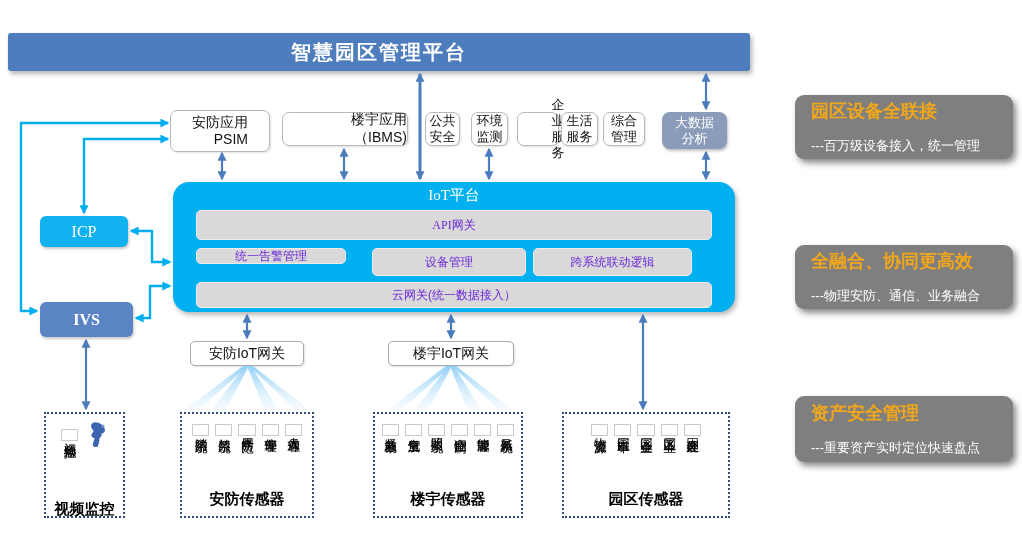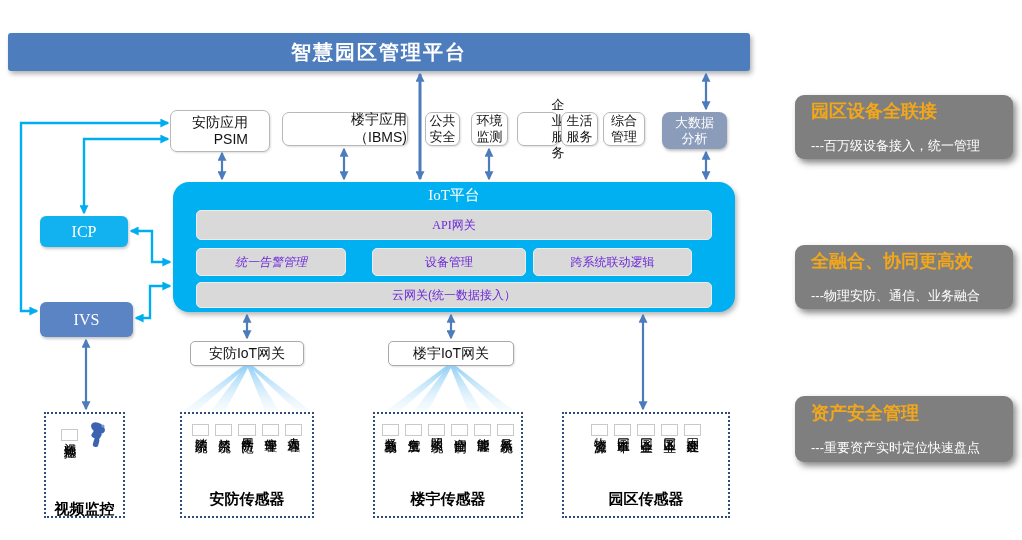--- a/index.html
+++ b/index.html
@@ -25,30 +25,30 @@
   .bigdata{left:662px;top:112px;width:65px;height:37px;background:#8b9cba;border-radius:8px;
            color:#fff;font-size:13px;display:flex;align-items:center;justify-content:center;
            text-align:center;box-shadow:1px 2px 3px rgba(0,0,0,.25);}
 
   
   .icp{left:40px;top:216px;width:88px;height:31px;background:#12b1f0;border-radius:6px;
        color:#fff;font-size:16px;display:flex;align-items:center;justify-content:center;
        box-shadow:1px 2px 3px rgba(0,0,0,.22);}
   .ivs{left:40px;top:302px;width:93px;height:35px;background:#5b84c4;border-radius:6px;
        color:#fff;font-size:16px;display:flex;align-items:center;justify-content:center;
-       box-shadow:1px 2px 3px rgba(0,0,0,.22);}
+       box-shadow:1px 2px 3px rgba(0,0,0,.22);font-weight:bold;}
 
   
   .platform{left:173px;top:182px;width:562px;height:130px;background:#00b0f0;border-radius:16px;
             box-shadow:2px 3px 5px rgba(0,0,0,.28);}
   .ptitle{left:0;top:4px;width:100%;text-align:center;color:#fff;font-size:15px;}
   .gbar{background:#d9d9d9;border:1px solid #ececec;border-radius:5px;color:#6d28d9;
         display:flex;align-items:center;justify-content:center;font-size:12px;}
   .apibar{left:23px;top:28px;width:516px;height:30px;}
-  .mod1{left:23px;top:66px;width:150px;height:28px;font-style:italic;}
+  .mod1{left:23px;top:66px;width:150px;height:16px;}
   .mod2{left:199px;top:66px;width:154px;height:28px;}
   .mod3{left:360px;top:66px;width:159px;height:28px;}
   .cloudbar{left:23px;top:100px;width:516px;height:26px;}
 
   
   .gateway{background:#fff;border:1px solid #a9a9a9;border-radius:5px;display:flex;
            align-items:center;justify-content:center;font-size:14px;
            box-shadow:1px 1px 2px rgba(0,0,0,.12);}
   .gw-sec{left:190px;top:341px;width:114px;height:25px;}
   .gw-bld{left:388px;top:341px;width:126px;height:25px;}

